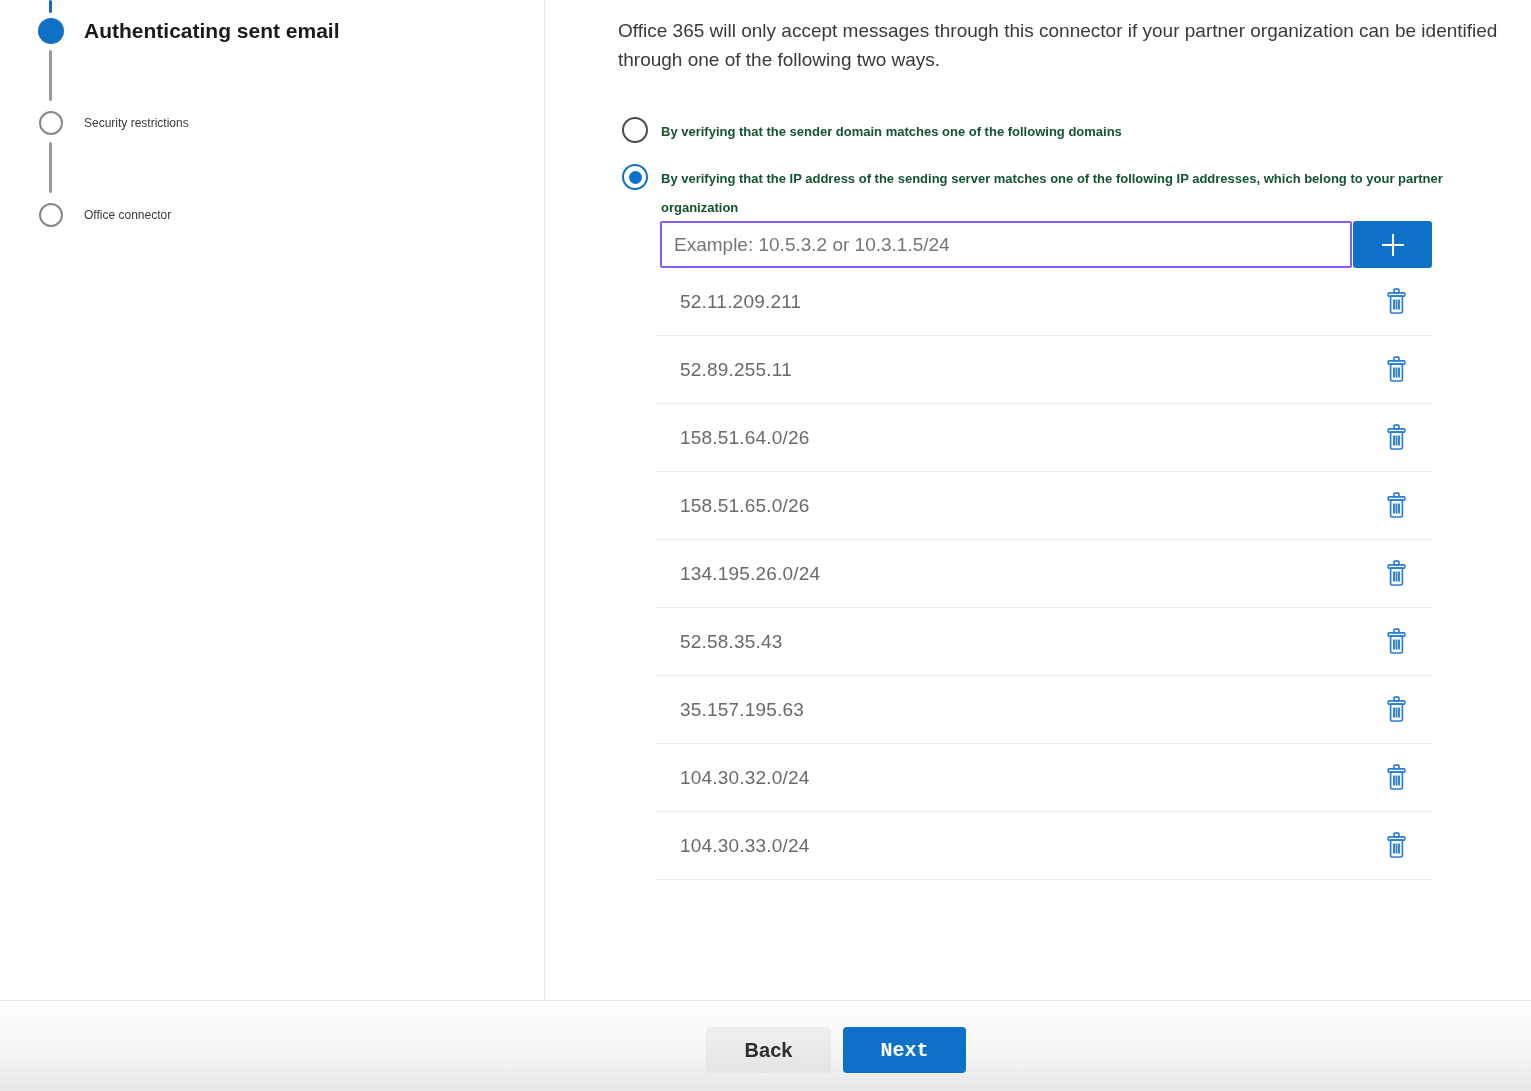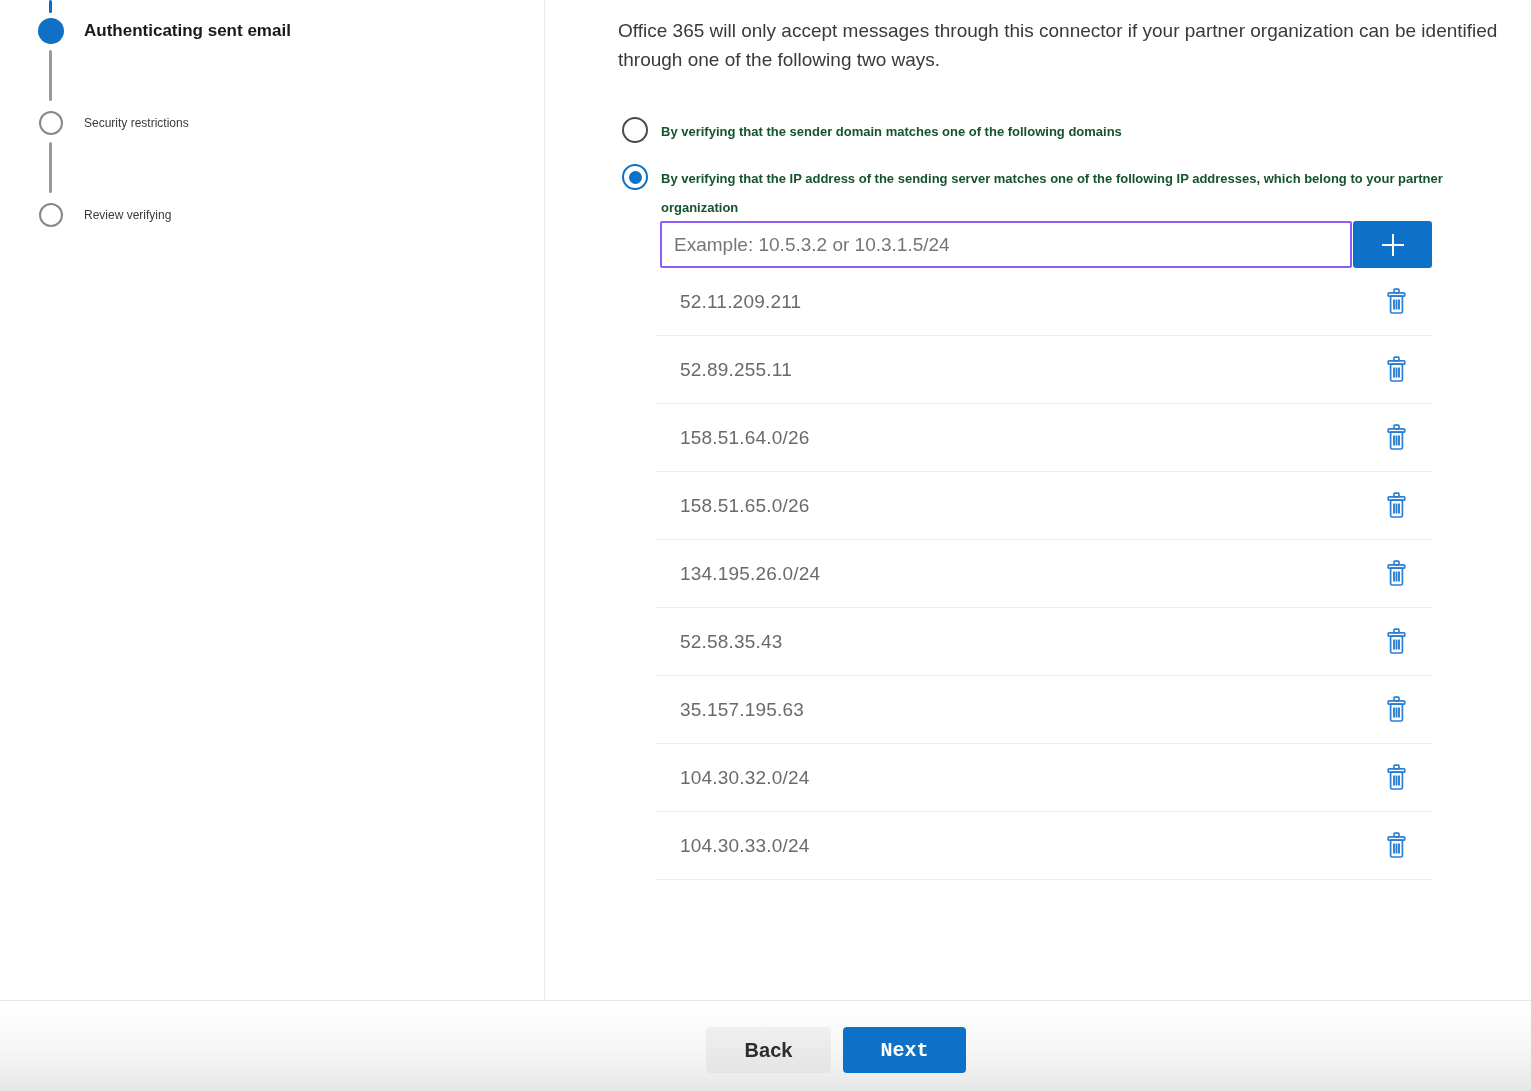--- a/index.html
+++ b/index.html
@@ -21,21 +21,21 @@
   .connector { position: absolute; left: 49px; width: 3px; border-radius: 2px; }
   .connector.blue { background: #0f6cbd; top: 0; height: 13px; }
   .connector.gray1 { background: #9a9a9a; top: 50px; height: 51px; }
   .connector.gray2 { background: #9a9a9a; top: 142px; height: 51px; }
   .step-circle { position: absolute; border-radius: 50%; }
   .step-circle.filled { left: 38px; top: 18px; width: 26px; height: 26px; background: #1070c6; }
   .step-circle.outline { left: 39px; width: 24px; height: 24px; border: 2.5px solid #8a8886; background: #fff; }
   .step-circle.o2 { top: 111px; }
   .step-circle.o3 { top: 203px; }
   .step-label { position: absolute; left: 84px; font-size: 12px; line-height: 26px; white-space: nowrap; }
-  .step-label.active { top: 18px; font-weight: bold; color: #1b1a19; font-size: 17px; }
+  .step-label.active { top: 18px; font-weight: bold; color: #1b1a19; font-size: 21px; }
   .step-label.l2 { top: 110px; color: #3b3a39; }
   .step-label.l3 { top: 202px; color: #3b3a39; }
 
   
   .content { position: absolute; left: 618px; top: 0; width: 913px; height: 1000px; }
   .intro {
     position: absolute; left: 0; top: 16px; width: 913px;
     font-size: 19px; line-height: 29px; color: #3b3a39;
   }
   .option { position: absolute; left: 4px; display: flex; gap: 13px; }
@@ -103,21 +103,21 @@
   <span class="step-label active">Authenticating sent email</span>
 
   <div class="connector gray1"></div>
 
   <span class="step-circle outline o2"></span>
   <span class="step-label l2">Security restrictions</span>
 
   <div class="connector gray2"></div>
 
   <span class="step-circle outline o3"></span>
-  <span class="step-label l3">Review verifying</span>
+  <span class="step-label l3">Office connector</span>
 </nav>
 
 <main class="content">
 
   <p class="intro">Office 365 will only accept messages through this connector if your partner organization can be identified through one of the following two ways.</p>
 
   <div class="option first">
     <span class="radio unselected"></span>
     <span class="option-label">By verifying that the sender domain matches one of the following domains</span>
   </div>

